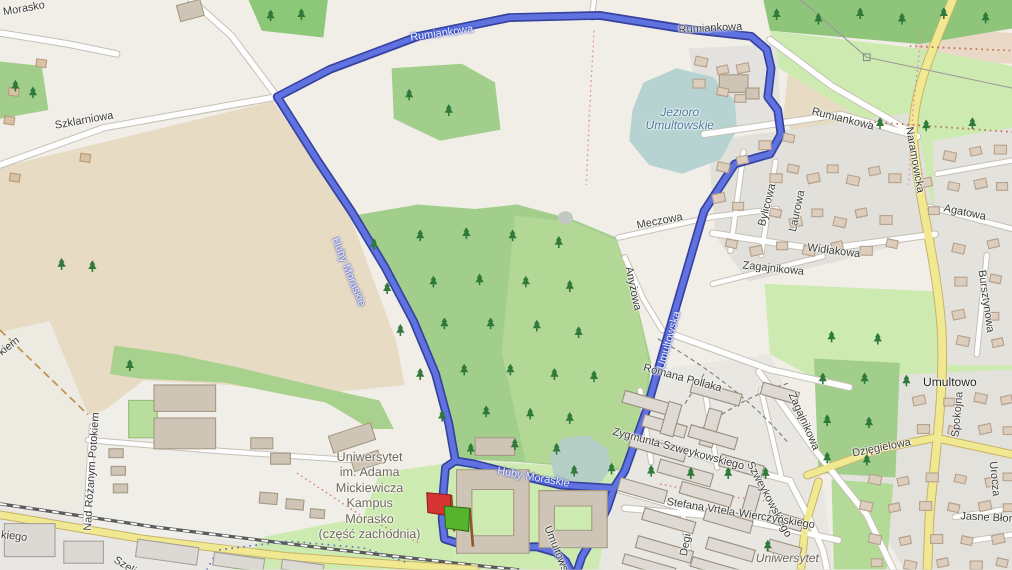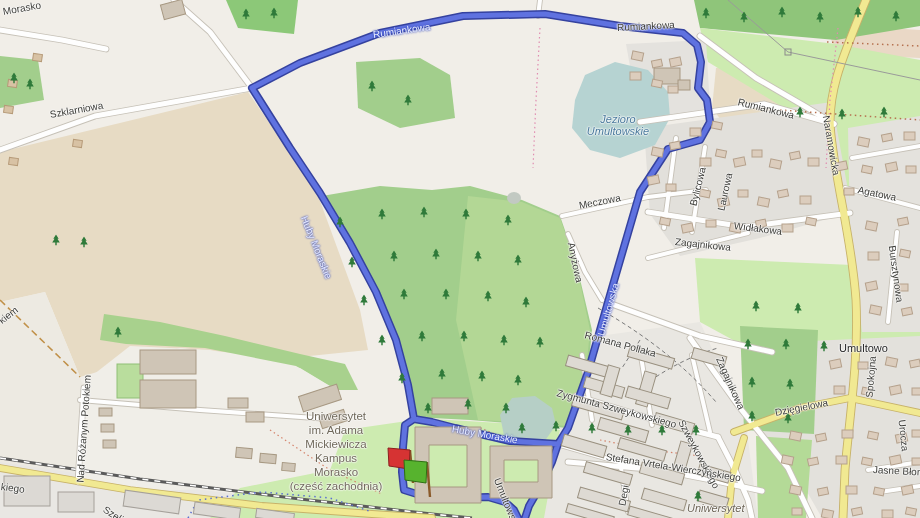--- a/index.html
+++ b/index.html
@@ -357,21 +357,21 @@
       </g>
     </g>
   </svg>
   <div id="labels-layer">
       <div class="lbl street" style="left: 3px; top: 6px; transform: rotate(-10deg);">Morasko</div>
       <div class="lbl street" style="left: 50px; top: 109px; transform: rotate(-10deg);">Szklarniowa</div>
       <div class="lbl onroute" style="left: 373px; top: 29px; transform: rotate(-8deg);">Rumiankowa</div>
       <div class="lbl street" style="left: 617px; top: 22px; transform: rotate(-3deg);">Rumiankowa</div>
       <div class="lbl street" style="left: 738px; top: 96px; transform: rotate(14deg);">Rumiankowa</div>
       <div class="lbl street" style="left: 826px; top: 110px; transform: rotate(80deg);">Naramowicka</div>
-      <div class="lbl water" style="left: 570px; top: 96px; width: 96px; text-align: center; margin-top: 17px;">Jezioro
+      <div class="lbl water" style="left: 570px; top: 96px; width: 96px; text-align: center;">Jezioro
 Umultowskie</div>
       <div class="lbl street" style="left: 693px; top: 200px; transform: rotate(-76deg);">Bylicowa</div>
       <div class="lbl street" style="left: 721px; top: 205px; transform: rotate(-78deg);">Laurowa</div>
       <div class="lbl street" style="left: 579px; top: 200px; transform: rotate(-11deg);">Meczowa</div>
       <div class="lbl street" style="left: 571px; top: 237px; transform: rotate(78deg);">Anyżowa</div>
       <div class="lbl street" style="left: 734px; top: 220px; transform: rotate(7deg);">Widłakowa</div>
       <div class="lbl street" style="left: 675px; top: 236px; transform: rotate(6deg);">Zagajnikowa</div>
       <div class="lbl street" style="left: 858px; top: 184px; transform: rotate(12deg);">Agatowa</div>
       <div class="lbl street" style="left: 892px; top: 240px; transform: rotate(82deg);">Bursztynowa</div>
       <div class="lbl onroute" style="left: 601px; top: 330px; transform: rotate(-74deg);">Umultowska</div>

